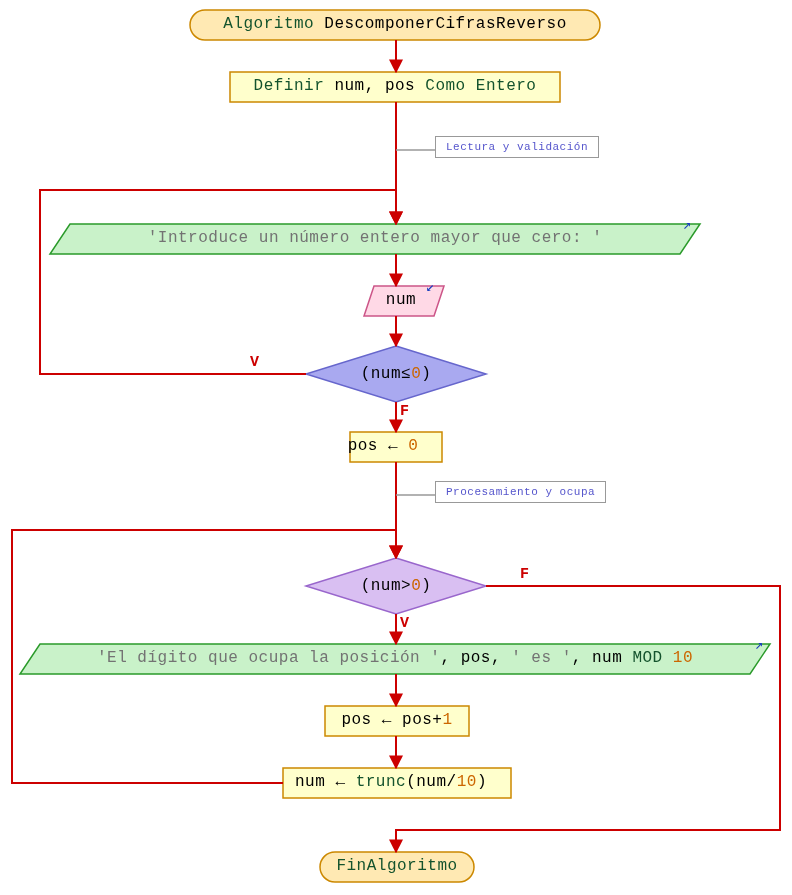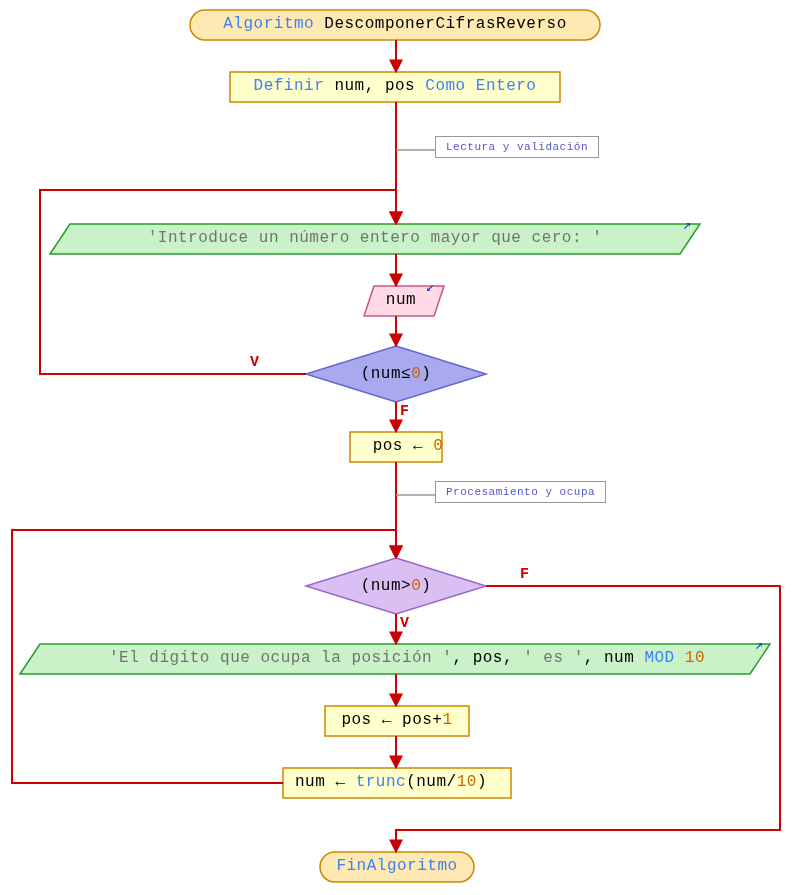--- a/index.html
+++ b/index.html
@@ -14,21 +14,21 @@
     position: relative;
     background: #fff;
   }
   svg { position: absolute; top: 0; left: 0; }
 
   .node {
     position: absolute;
     white-space: nowrap;
     text-align: center;
   }
-  .kw { color: #3b82f6; }
+  .kw { color: #14532d; }
   .ident { color: #000; }
   .num { color: #cc6600; }
   .str { color: #737373; }
   .comment-box {
     position: absolute;
     border: 1px solid #999;
     padding: 4px 10px;
     background: #fff;
     color: #5555cc;
     font-size: 11px;
@@ -123,37 +123,37 @@
   <span class="ident">num</span>
 </div>
 <span class="arrow-icon" style="position:absolute; left:426px; top:278px;">↙</span>
 
 <div class="node" style="left:306px; top:365px; width:180px;">
   <span class="ident">(</span><span class="ident">num</span><span class="ident">≤</span><span class="num">0</span><span class="ident">)</span>
 </div>
 <div class="tf" style="left:250px; top:354px;">V</div>
 <div class="tf" style="left:400px; top:403px;">F</div>
 
-<div class="node" style="left:362px; top:437px; width:92px;">
+<div class="node" style="left:337px; top:437px; width:92px;">
   <span class="ident">pos</span>
   <span class="ident">←</span>
   <span class="num">0</span>
 </div>
 
 <div class="comment-box" style="left:435px; top:481px;">
   <span>Procesamiento y ocupa</span>
 </div>
 
 <div class="node" style="left:306px; top:577px; width:180px;">
   <span class="ident">(</span><span class="ident">num</span><span class="ident">&gt;</span><span class="num">0</span><span class="ident">)</span>
 </div>
 <div class="tf" style="left:400px; top:615px;">V</div>
 <div class="tf" style="left:520px; top:566px;">F</div>
 
-<div class="node" style="left:32px; top:649px; width:750px;">
+<div class="node" style="left:20px; top:649px; width:750px;">
   <span class="str">'El dígito que ocupa la posición '</span><span class="ident">,</span>
   <span class="ident">pos</span><span class="ident">,</span>
   <span class="str">' es '</span><span class="ident">,</span>
   <span class="ident">num</span>
   <span class="kw">MOD</span>
   <span class="num">10</span>
 </div>
 <span class="arrow-icon" style="position:absolute; left:755px; top:636px;">↗</span>
 
 <div class="node" style="left:325px; top:711px; width:144px;">

